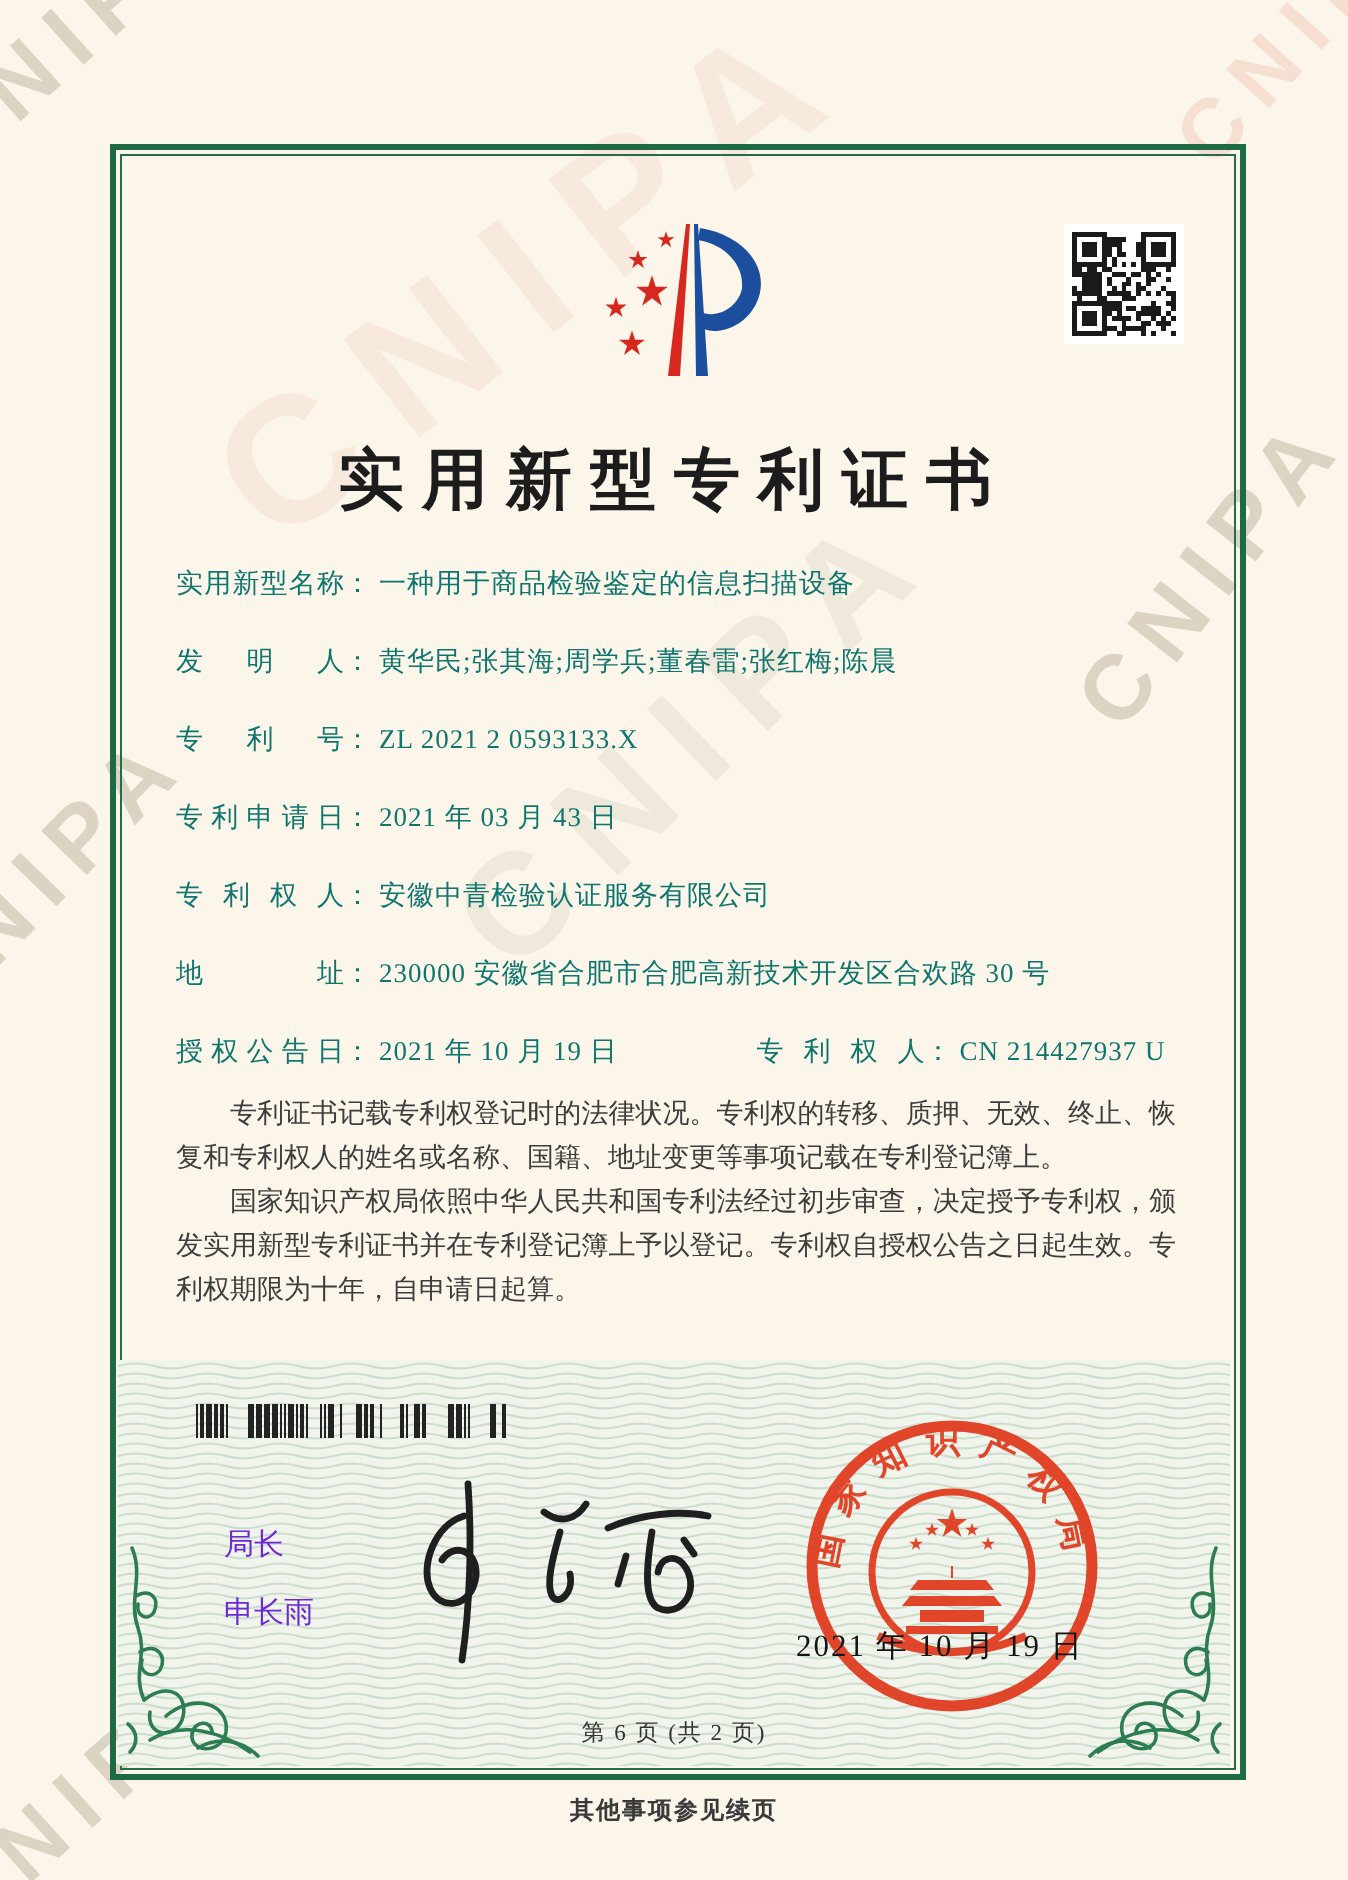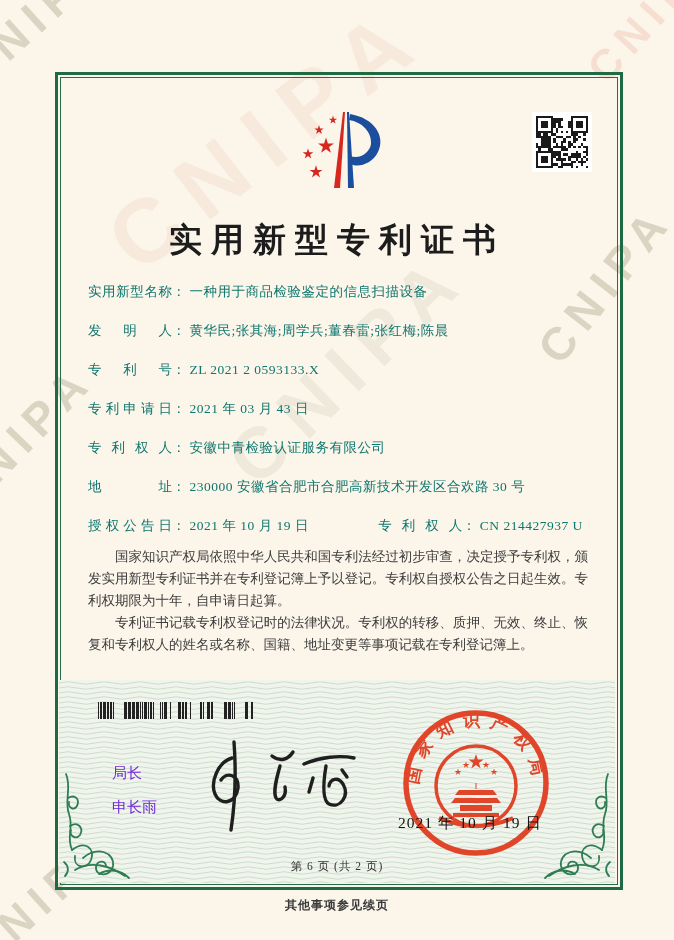--- a/index.html
+++ b/index.html
@@ -315,22 +315,22 @@
       <div class="frow">
         <span class="flabel">地址</span><span class="fcolon">：</span><span class="fvalue">230000 安徽省合肥市合肥高新技术开发区合欢路 30 号</span>
       </div>
       <div class="frow">
         <span><span class="flabel">授权公告日</span><span class="fcolon">：</span><span class="fvalue">2021 年 10 月 19 日</span></span>
         <span class="pair2"><span class="flabel">专利权人</span><span class="fcolon">：</span><span class="fvalue">CN 214427937 U</span></span>
       </div>
     </div>
 
     <div class="paras">
+      <p>专利证书记载专利权登记时的法律状况。专利权的转移、质押、无效、终止、恢复和专利权人的姓名或名称、国籍、地址变更等事项记载在专利登记簿上。</p>
       <p>国家知识产权局依照中华人民共和国专利法经过初步审查，决定授予专利权，颁发实用新型专利证书并在专利登记簿上予以登记。专利权自授权公告之日起生效。专利权期限为十年，自申请日起算。</p>
-      <p>专利证书记载专利权登记时的法律状况。专利权的转移、质押、无效、终止、恢复和专利权人的姓名或名称、国籍、地址变更等事项记载在专利登记簿上。</p>
     </div>
 
     <div class="barcode">
       <svg width="160" height="17" xmlns="http://www.w3.org/2000/svg" fill="#222">
           <rect x="3" y="0" width="1" height="17"></rect>
           <rect x="5" y="0" width="2" height="17"></rect>
           <rect x="8" y="0" width="3" height="17"></rect>
           <rect x="12" y="0" width="2" height="17"></rect>
           <rect x="15" y="0" width="2" height="17"></rect>
           <rect x="18" y="0" width="1" height="17"></rect>

